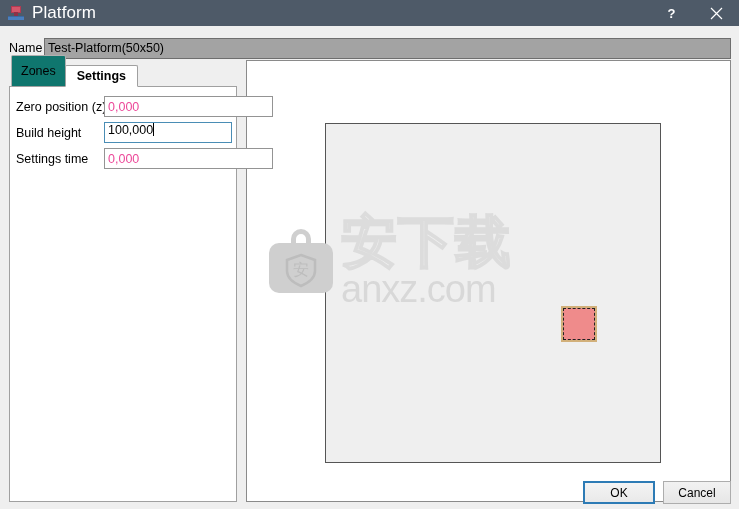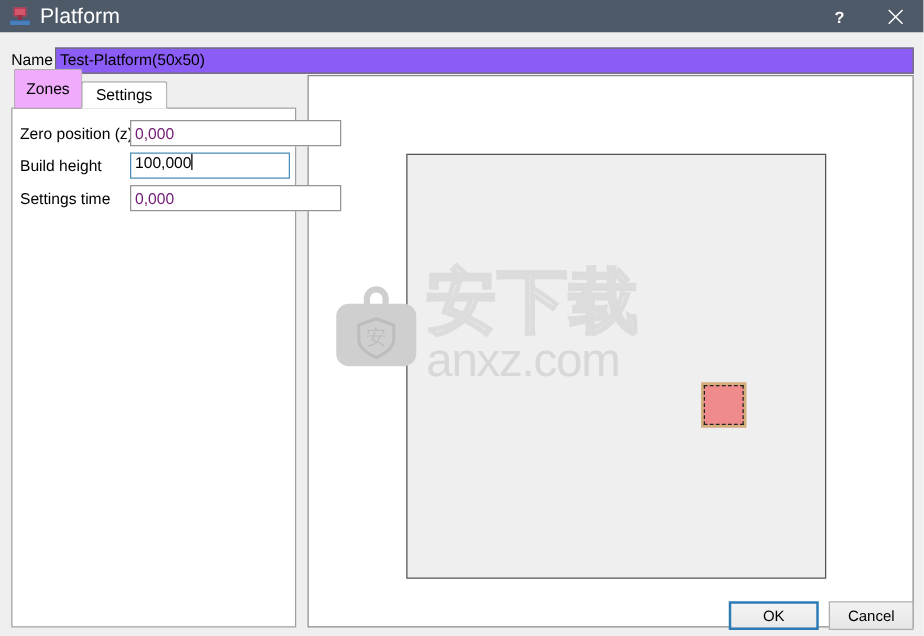--- a/index.html
+++ b/index.html
@@ -103,21 +103,21 @@
   .name-label {
     font-size: 12.5px;
     color: #000000;
     width: 35px;
     flex: 0 0 auto;
     white-space: nowrap;
   }
   .name-input {
     flex: 1 1 auto;
     height: 21px;
-    background: #8b5cf6;
+    background: #a3a3a3;
     border: 1px solid #6e6e6e;
     box-sizing: border-box;
     font-family: "Liberation Sans", sans-serif;
     font-size: 12.5px;
     color: #000000;
     padding: 0 3px;
     outline: none;
     line-height: 19px;
   }
 
@@ -143,35 +143,36 @@
     color: #000000;
     display: flex;
     align-items: center;
     justify-content: center;
     padding: 0 9px;
     white-space: nowrap;
   }
   .tab.inactive {
     height: 32px;
     margin-left: 2px;
-    background: #f0abfc;
+    background: #0f766e;
     border: 1px solid #b0b0b0;
     border-bottom: 1px solid #a0a0a0;
     border-radius: 2px 2px 0 0;
   }
   .tab.active {
     height: 22px;
     margin-left: -1px;
     background: #ffffff;
     border: 1px solid #a0a0a0;
     border-bottom: 1px solid #ffffff;
     border-radius: 2px 2px 0 0;
     position: relative;
     z-index: 4;
     padding: 0 11px;
+    font-weight: bold;
   }
   .tabpane {
     position: absolute;
     left: 0; top: 21px;
     width: 228px;
     height: 416px;
     background: #ffffff;
     border: 1px solid #a0a0a0;
     box-sizing: border-box;
     z-index: 2;
@@ -197,21 +198,21 @@
     white-space: nowrap;
   }
   .form-input {
     flex: 1 1 auto;
     height: 21px;
     box-sizing: border-box;
     background: #ffffff;
     border: 1px solid #949494;
     font-family: "Liberation Sans", sans-serif;
     font-size: 12.5px;
-    color: #701a75;
+    color: #ec4899;
     padding: 0 3px;
     outline: none;
     line-height: 19px;
   }
   .caret {
     display: inline-block;
     width: 1px;
     height: 13px;
     background: #000000;
     vertical-align: -2px;

